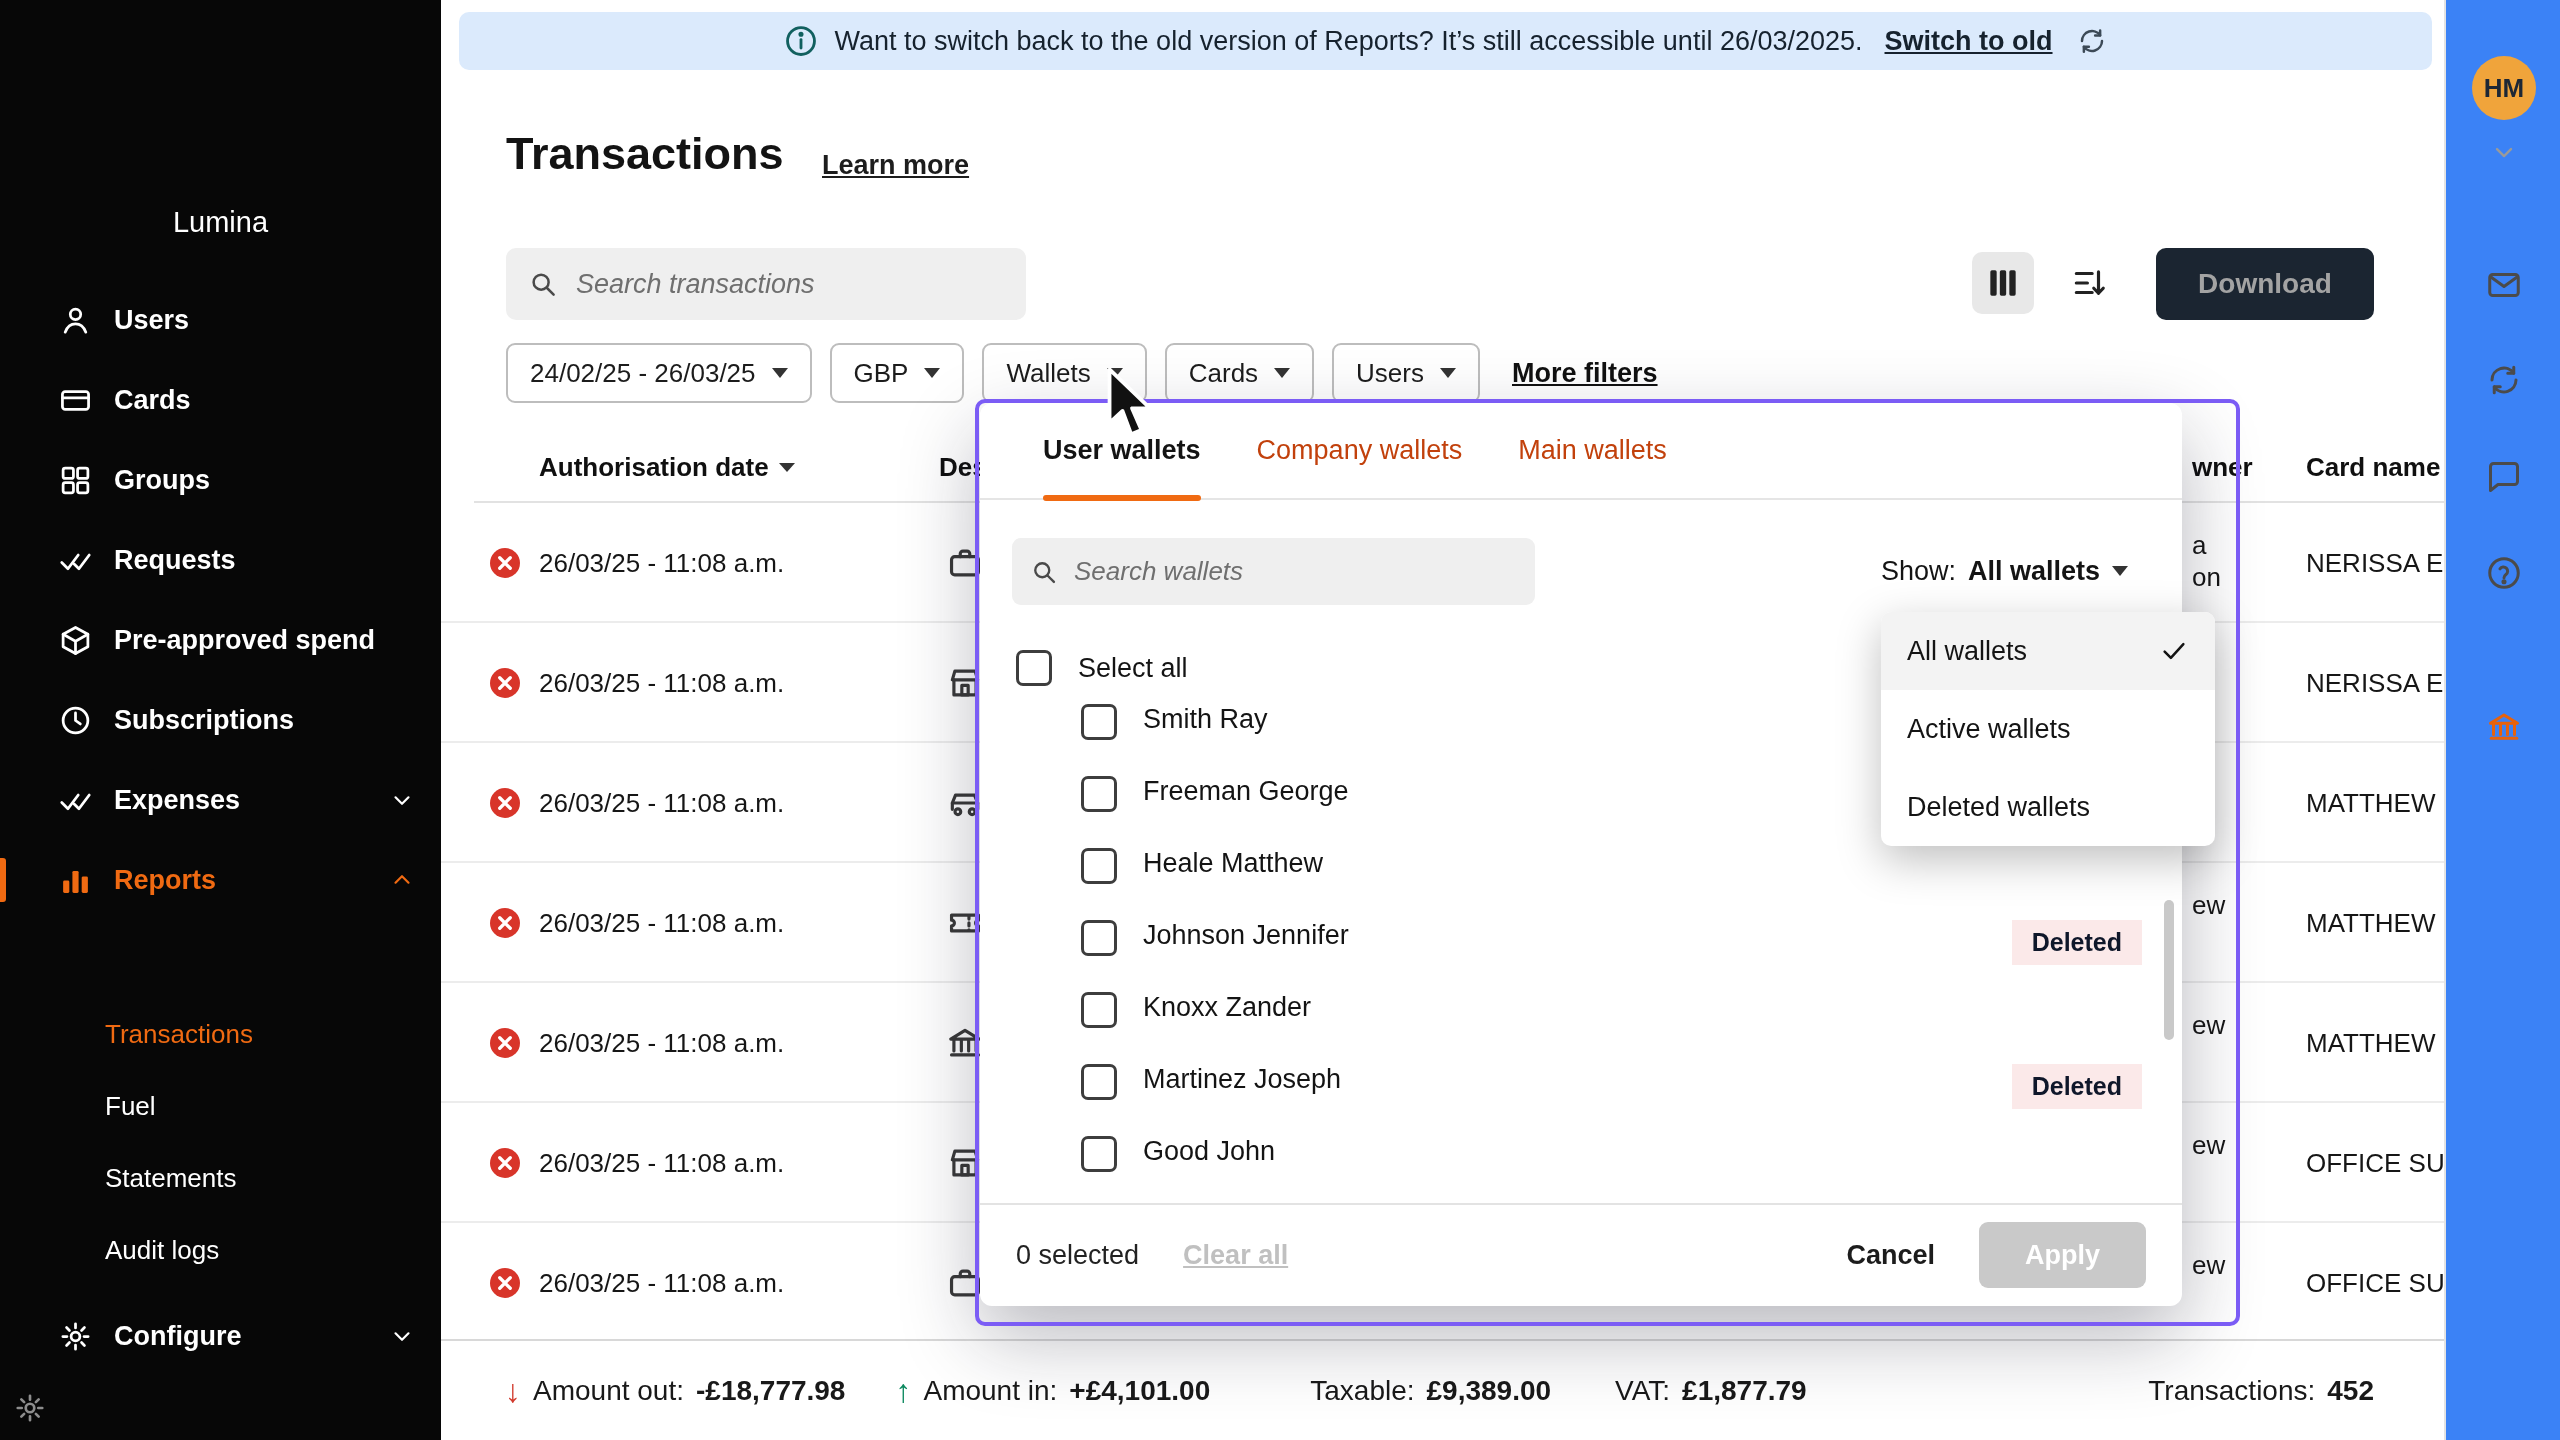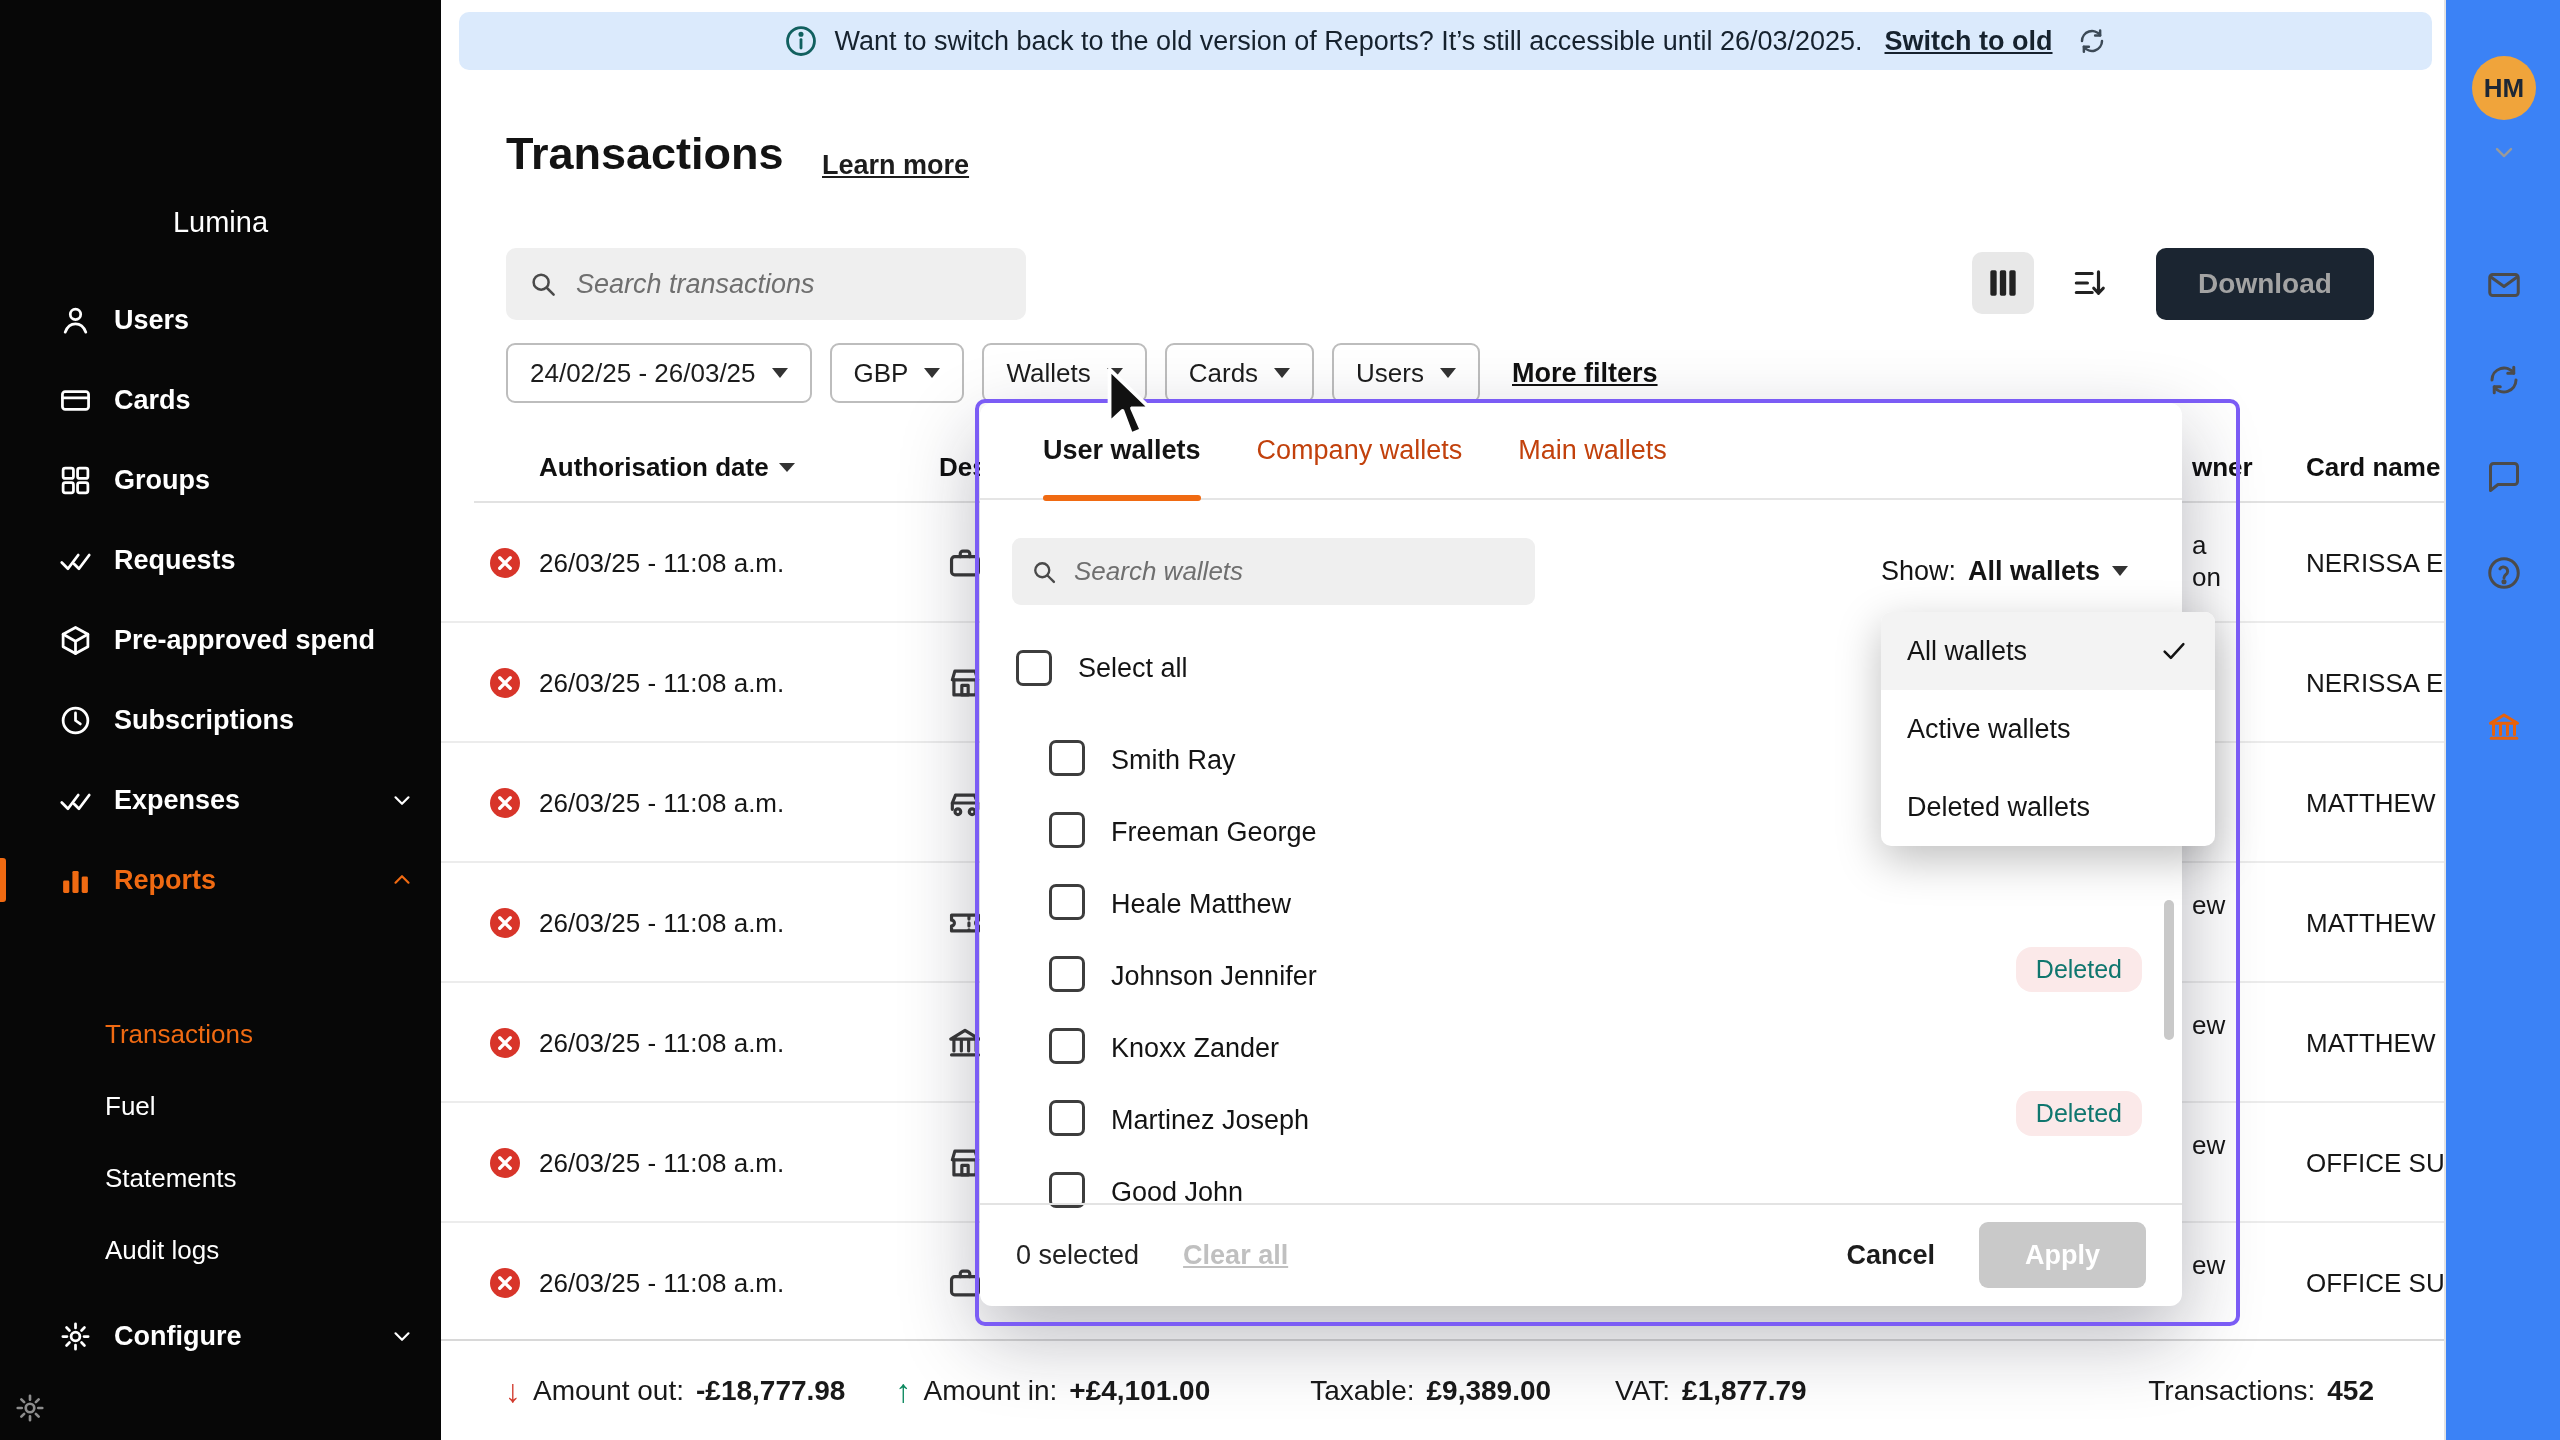--- a/index.html
+++ b/index.html
@@ -117,24 +117,24 @@
   .sm-item{height:78px;display:flex;align-items:center;justify-content:space-between;
     padding:0 26px;font-size:27px;color:#141414;cursor:pointer;}
   .sm-item.selected{background:#f3f3f3;}
   .sm-item .ck{width:30px;height:30px;color:#141414;}
   .sm-item .ck svg{width:100%;height:100%;}
   .cb{width:36px;height:36px;border:3px solid #3d3d3d;border-radius:7px;background:#fff;
     box-sizing:border-box;flex:0 0 36px;cursor:pointer;}
   .select-all{position:absolute;left:36px;top:229px;height:72px;display:flex;align-items:center;
     gap:26px;font-size:27px;color:#141414;}
   .wlist{position:absolute;left:0;top:301px;width:100%;}
-  .witem{position:relative;height:72px;display:flex;align-items:flex-end;gap:26px;font-size:27px;
-    color:#141414;padding-left:69px;padding-right:40px;box-sizing:border-box;}
-  .badge{background:#FBE9E9;color:#0f766e;font-size:25px;padding:8px 20px;border-radius:16px;
-    margin-left:auto;font-weight:400;}
+  .witem{position:relative;height:72px;display:flex;align-items:flex-start;gap:26px;font-size:27px;
+    color:#141414;padding-left:101px;padding-right:40px;box-sizing:border-box;}
+  .badge{background:#FBE9E9;color:#0f172a;font-size:25px;padding:8px 20px;border-radius:0;
+    margin-left:auto;font-weight:700;}
   .pscroll{position:absolute;right:8px;top:497px;width:10px;height:140px;background:#c9c9c9;
     border-radius:5px;cursor:pointer;}
   .pfooter-line{position:absolute;left:0;top:800px;width:100%;height:2px;background:#e3e3e3;}
   .pfooter{position:absolute;left:0;top:802px;width:100%;height:100px;display:flex;align-items:center;
     padding:0 36px;box-sizing:border-box;gap:44px;font-size:27px;}
   .pcount{color:#222;}
   .clear-all{color:#c0c0c0;font-weight:600;text-decoration:underline;}
   .cancel{margin-left:auto;color:#1c1c1c;font-weight:600;}
   .apply{width:167px;height:66px;background:#c9c9c9;color:#fff;border:0;border-radius:9px;
     font-size:27px;font-weight:600;font-family:inherit;}

